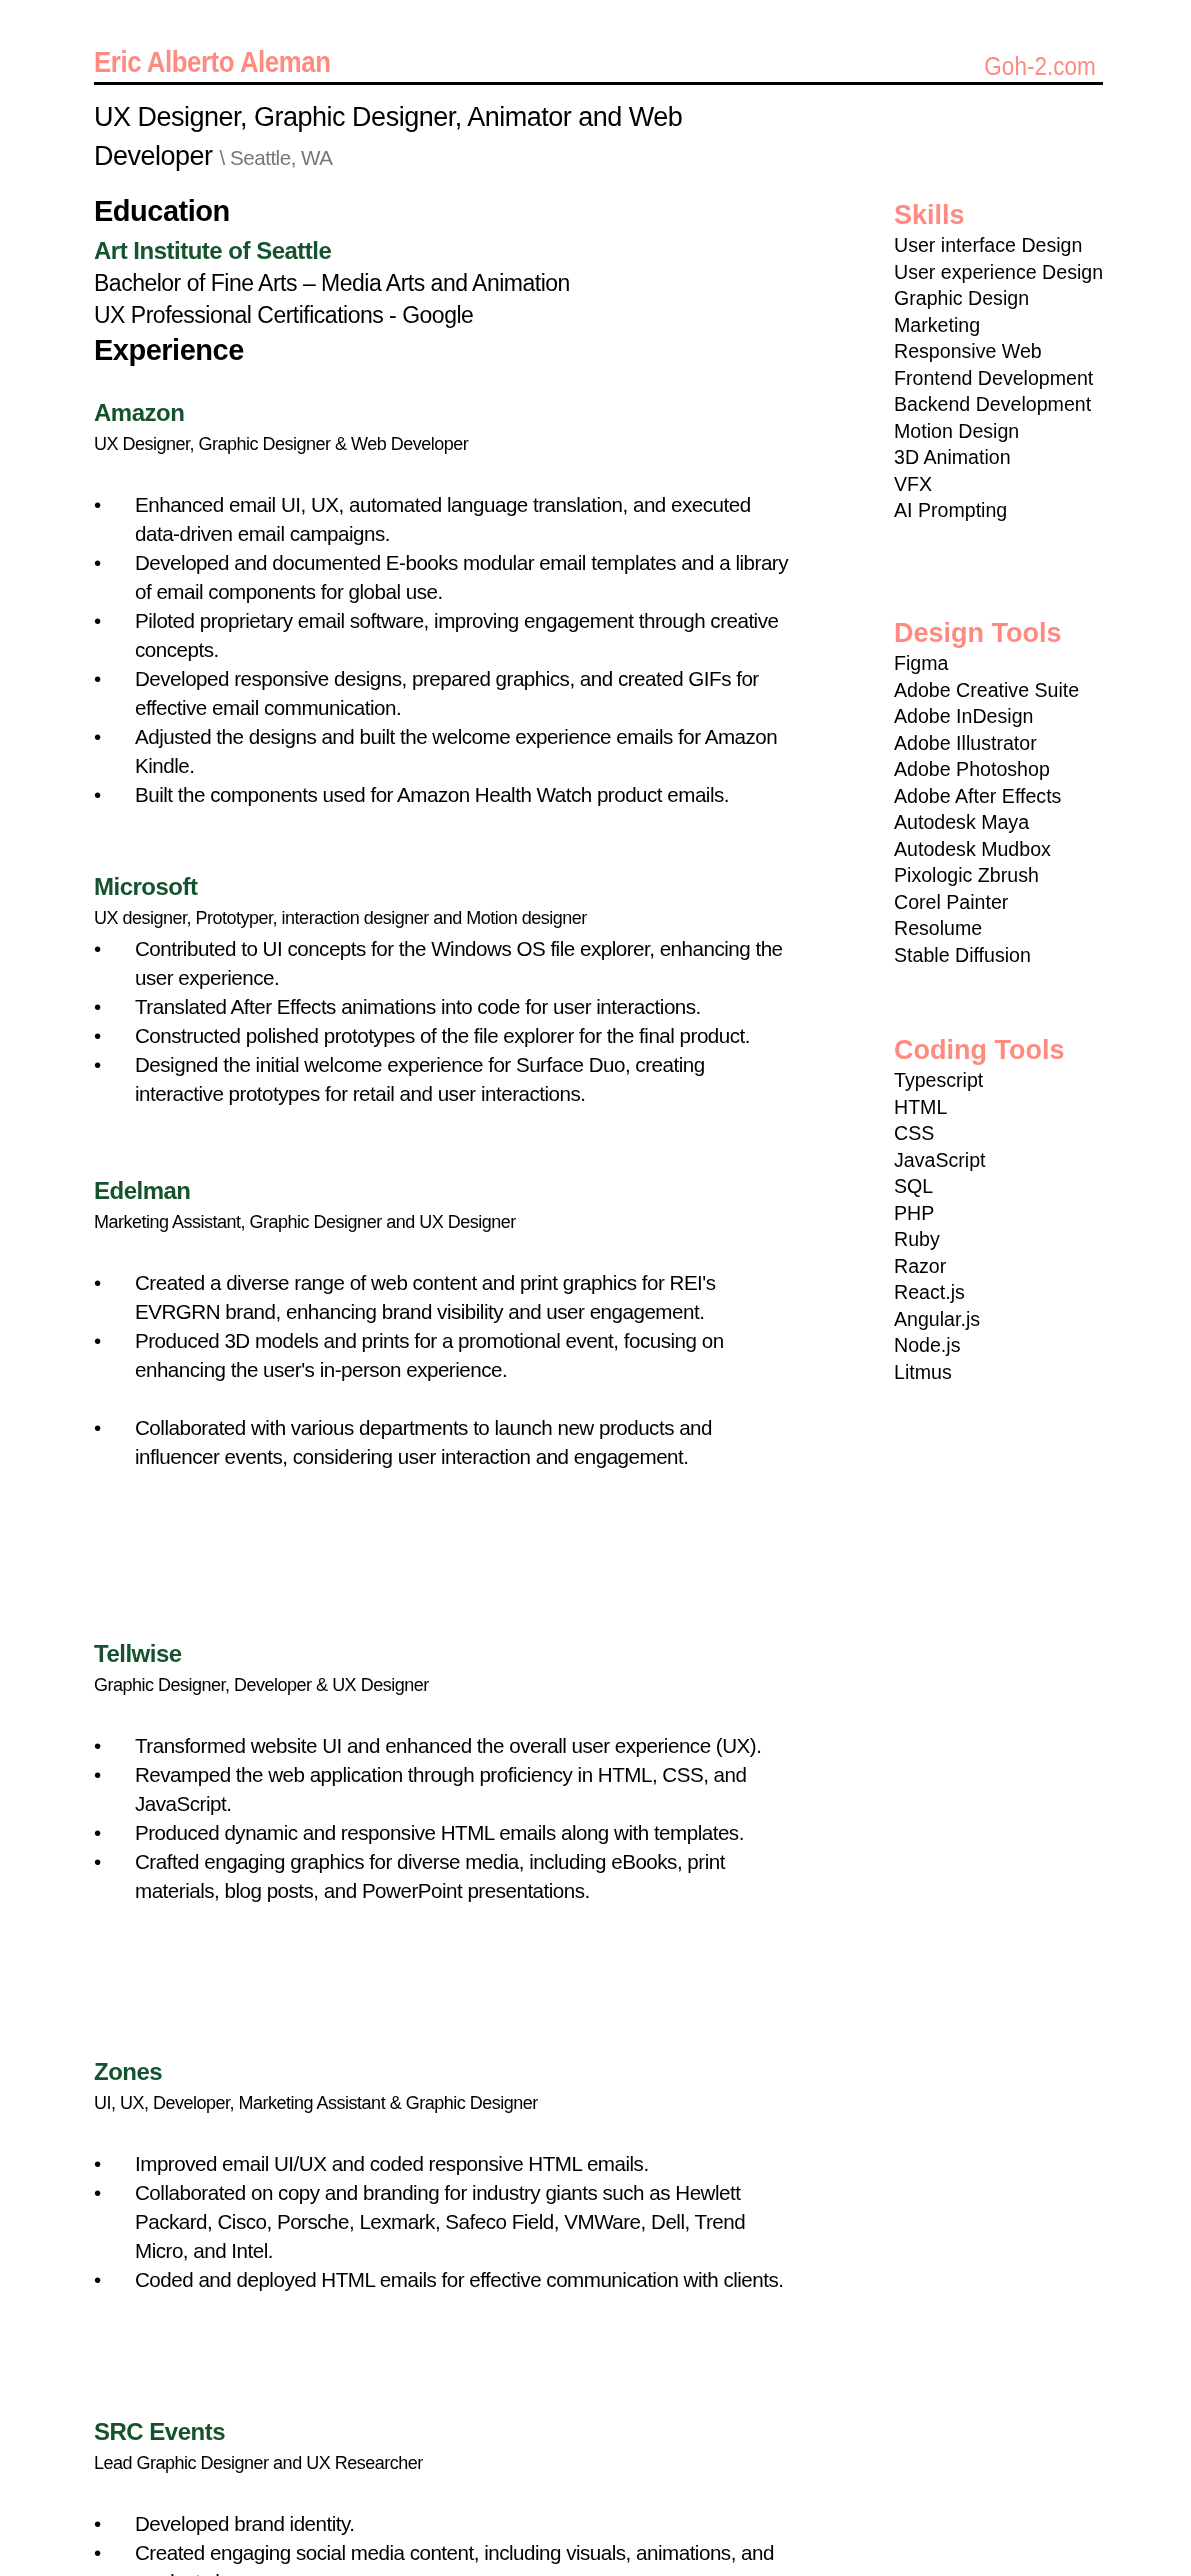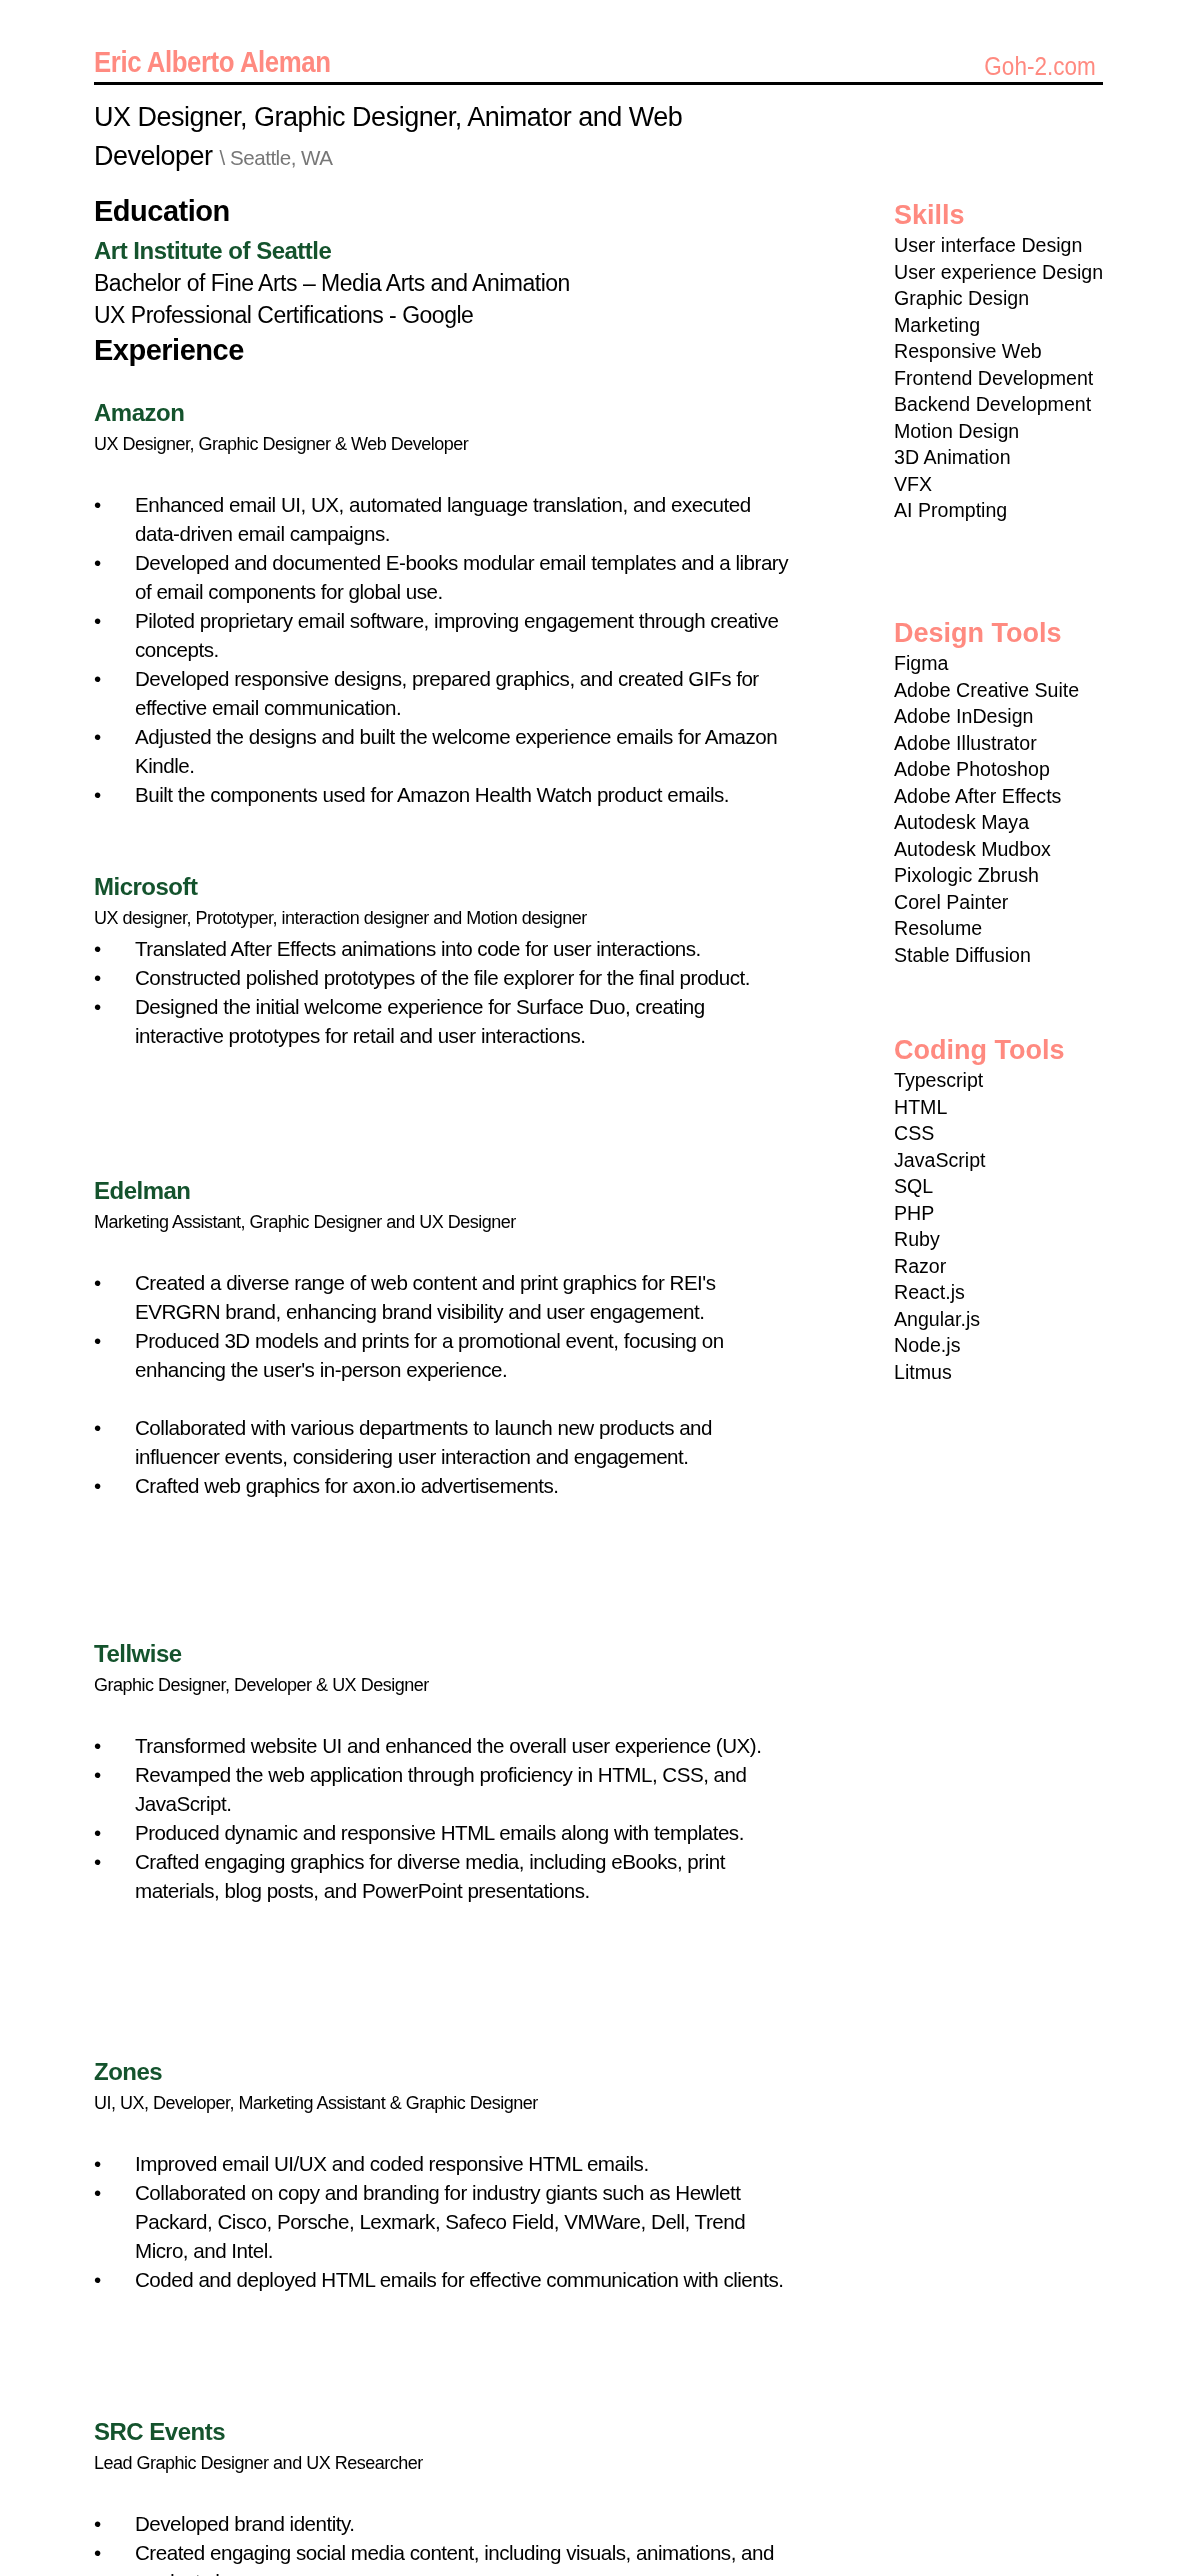--- a/index.html
+++ b/index.html
@@ -55,35 +55,35 @@
         <li>Piloted proprietary email software, improving engagement through creative concepts.</li>
         <li>Developed responsive designs, prepared graphics, and created GIFs for effective email communication.</li>
         <li>Adjusted the designs and built the welcome experience emails for Amazon Kindle.</li>
         <li>Built the components used for Amazon Health Watch product emails.</li>
       </ul>
     </div>
     <div class="leftcol" style="top: 871px;">
       <div class="org">Microsoft</div>
       <div class="role">UX designer, Prototyper, interaction designer and Motion designer</div>
       <ul class="b">
+        <li>Contributed to UI concepts for the Windows OS file explorer, enhancing the user experience.</li>
         <li>Translated After Effects animations into code for user interactions.</li>
         <li>Constructed polished prototypes of the file explorer for the final product.</li>
         <li>Designed the initial welcome experience for Surface Duo, creating interactive prototypes for retail and user interactions.</li>
       </ul>
     </div>
     <div class="leftcol" style="top: 1175px;">
       <div class="org">Edelman</div>
       <div class="role">Marketing Assistant, Graphic Designer and UX Designer</div>
       <div class="sp"></div>
       <ul class="b">
         <li>Created a diverse range of web content and print graphics for REI's EVRGRN brand, enhancing brand visibility and user engagement.</li>
         <li>Produced 3D models and prints for a promotional event, focusing on enhancing the user's in-person experience.</li>
         <li class="blank" style="height: 29px; list-style: none;"></li>
         <li>Collaborated with various departments to launch new products and influencer events, considering user interaction and engagement.</li>
-        <li>Crafted web graphics for axon.io advertisements.</li>
       </ul>
     </div>
     <div class="leftcol" style="top: 1638px;">
       <div class="org">Tellwise</div>
       <div class="role">Graphic Designer, Developer &amp; UX Designer</div>
       <div class="sp"></div>
       <ul class="b">
         <li>Transformed website UI and enhanced the overall user experience (UX).</li>
         <li>Revamped the web application through proficiency in HTML, CSS, and JavaScript.</li>
         <li>Produced dynamic and responsive HTML emails along with templates.</li>

